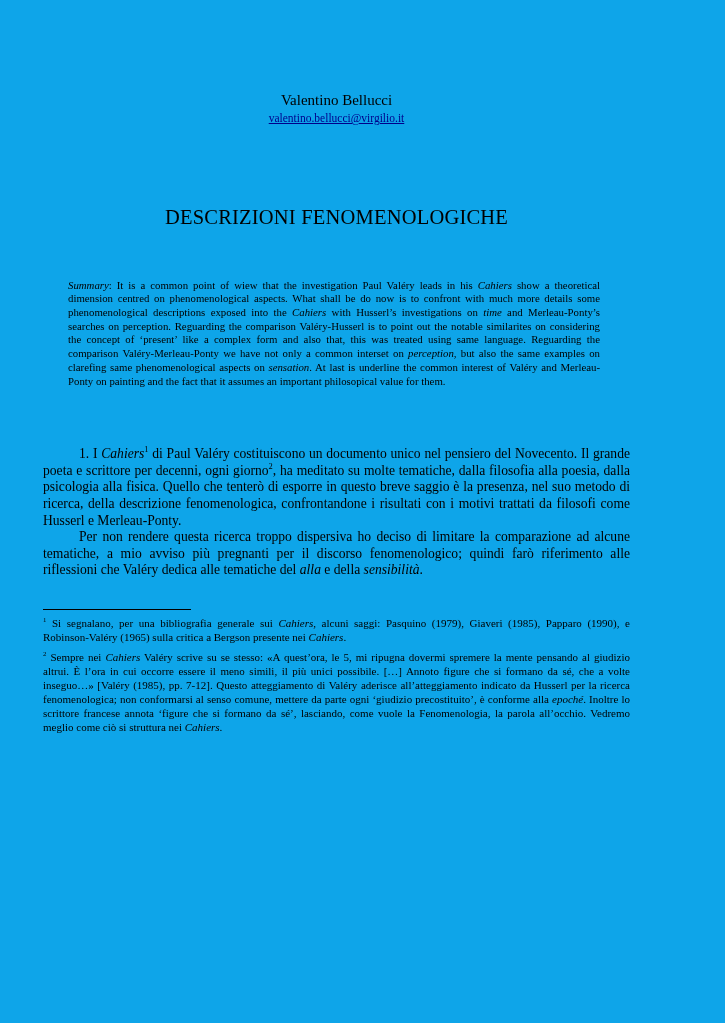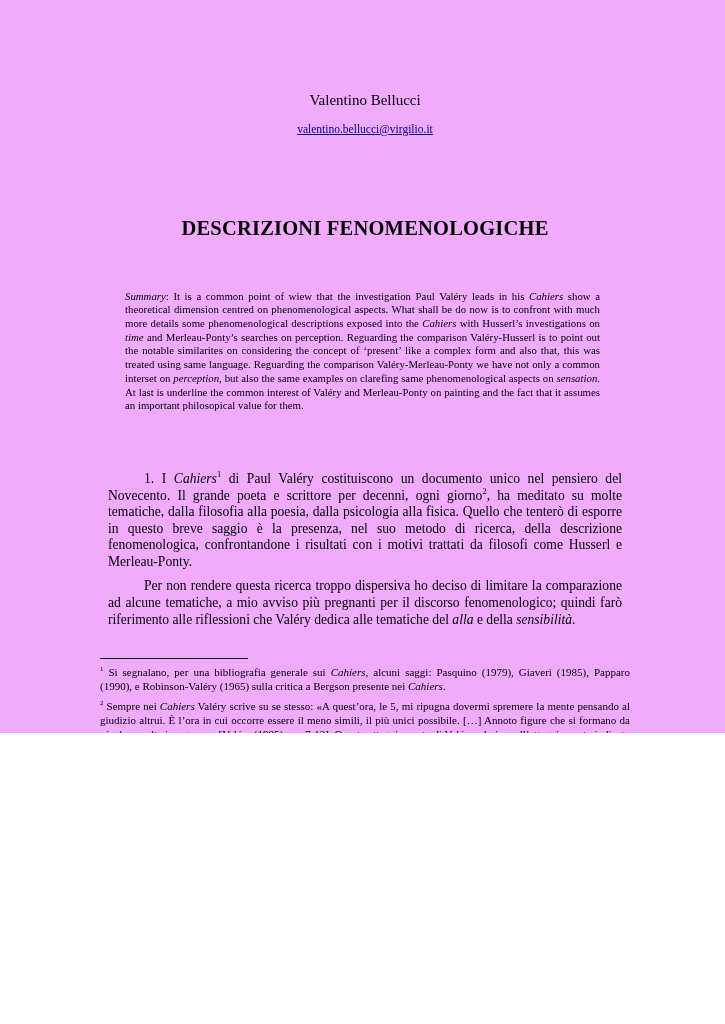--- a/index.html
+++ b/index.html
@@ -1,34 +1,34 @@
 <!DOCTYPE html>
 <html><head>
 <meta charset="utf-8">
 <style>
   html, body { margin: 0; padding: 0; background: #ffffff; }
   .page {
-    width: 725px; height: 733px; background: #f0abfc; color: #000;
-    box-sizing: border-box; padding: 92px 95px 0 100px;
+    width: 725px; height: 1023px; background: #0ea5e9; color: #000;
+    box-sizing: border-box; padding: 92px 95px 0 43px;
     font-family: "Liberation Serif", serif; position: relative; overflow: hidden;
   }
   .author { text-align: center; font-size: 15px; }
-  .email-line { text-align: center; font-size: 11.5px; margin-top: 14px; }
+  .email-line { text-align: center; font-size: 11.5px; margin-top: 3px; }
   .email-line a { color: #00008B; text-decoration: underline; cursor: pointer; }
   .title {
-    text-align: center; font-size: 20.5px; font-weight: bold;
+    text-align: center; font-size: 20.5px; font-weight: normal;
     margin: 80px 0 0 0; line-height: 1.3; letter-spacing: 0.2px;
   }
   .summary {
     font-size: 10.8px; line-height: 1.27; text-align: justify;
     margin: 48px 30px 0 25px;
   }
   .body-para {
     font-size: 13.6px; line-height: 1.22; text-align: justify;
-    margin: 8px; text-indent: 36px;
+    margin: 0; text-indent: 36px;
   }
   .body-para.first { margin-top: 58px; }
   .footnote-rule { width: 148px; border: 0; border-top: 1px solid #000; margin: 30px 0 0 0; }
   .footnote {
     font-size: 11px; line-height: 1.28; text-align: justify; margin: 6px 0 0 0;
   }
   sup { font-size: 0.62em; line-height: 0; }
 </style>
 </head>
 <body>

